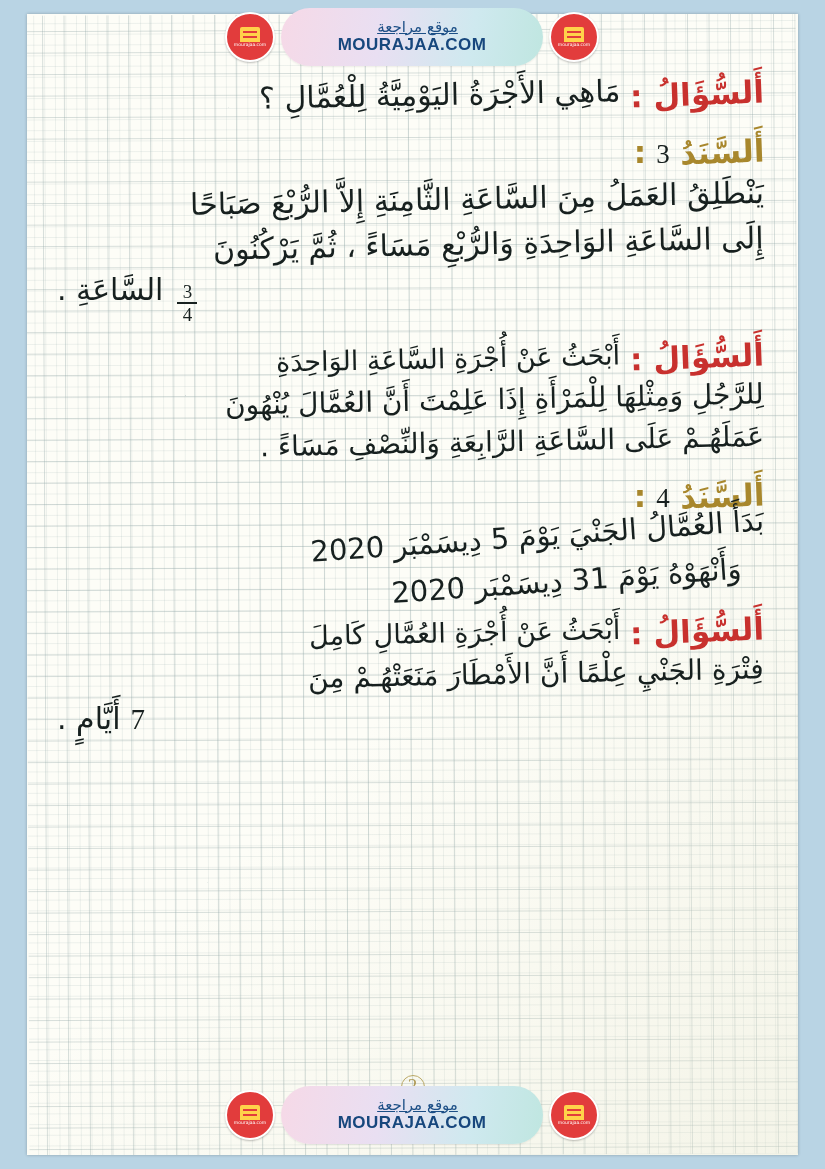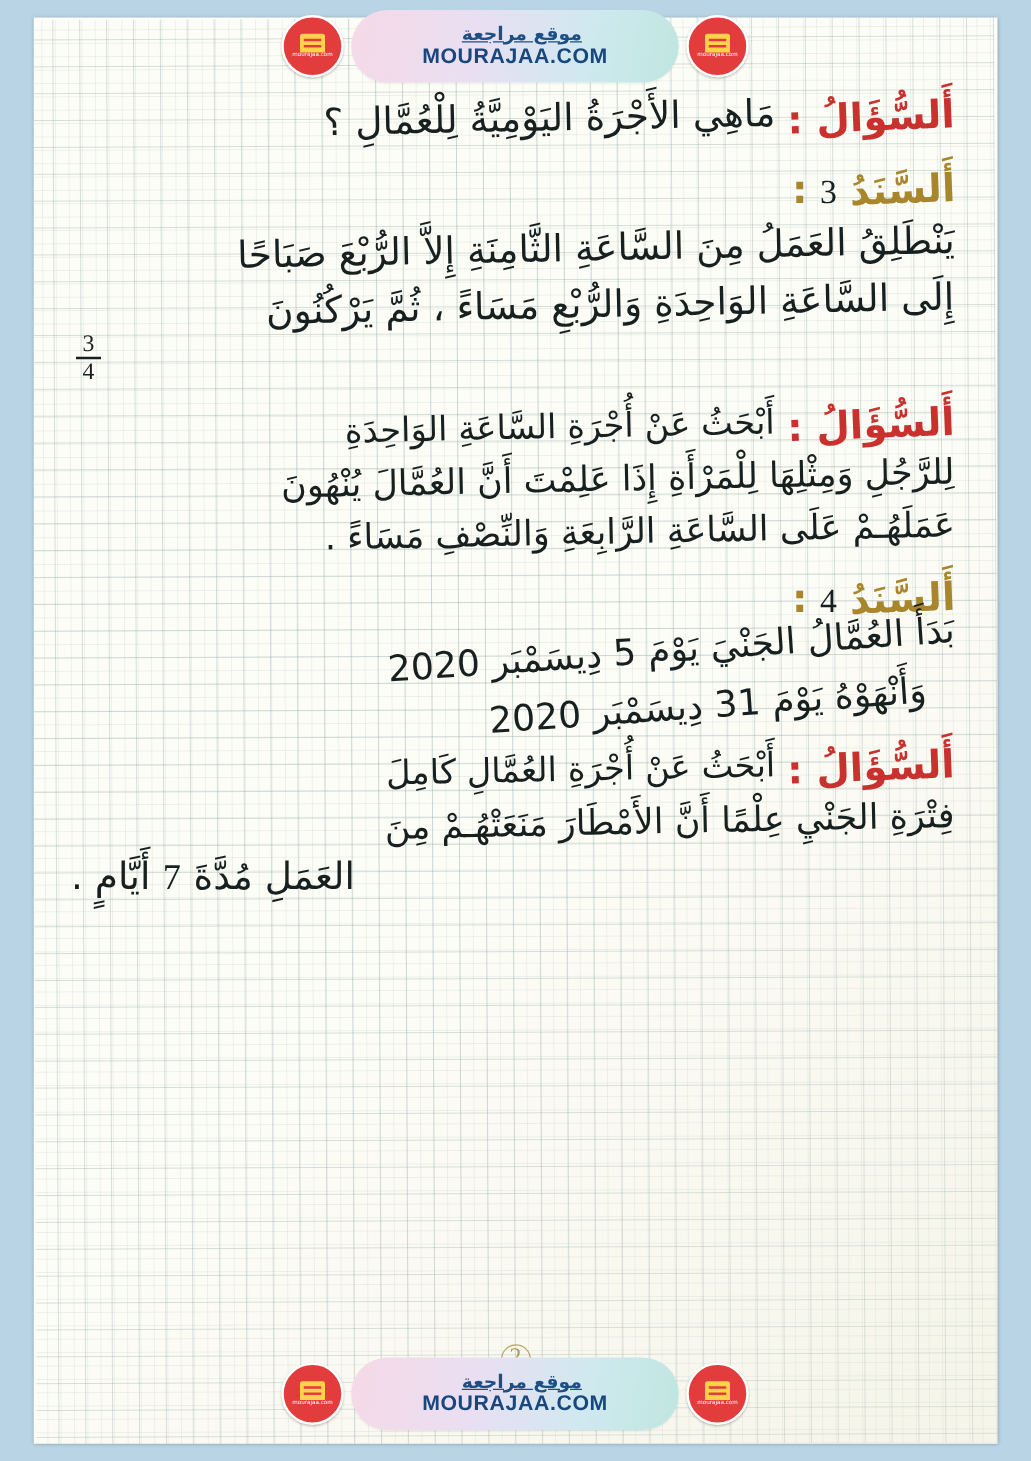--- a/index.html
+++ b/index.html
@@ -80,21 +80,21 @@
     display: flex;
     flex-direction: column;
     align-items: center;
     justify-content: center;
     box-shadow: 0 1px 2px rgba(0,0,0,0.07);
   }
   .brand-pill .line1 {
     font-family: "DejaVu Sans", sans-serif;
     font-size: 15px;
     color: #1c4f86;
-    font-weight: 700;
+    font-weight: 400;
     text-decoration: underline;
     line-height: 1.1;
     margin-left: 11px;
   }
   .brand-pill .line2 {
     font-family: "Liberation Sans", sans-serif;
     font-size: 17px;
     color: #17477d;
     font-weight: 700;
     letter-spacing: 0.5px;
@@ -265,20 +265,21 @@
           <span class="label s">:</span>
         </div>
         <div class="line rot-c" style="margin-top:6px;">يَنْطَلِقُ العَمَلُ مِنَ السَّاعَةِ الثَّامِنَةِ إِلاَّ الرُّبْعَ صَبَاحًا</div>
         <div class="line rot-c">إِلَى السَّاعَةِ الوَاحِدَةِ وَالرُّبْعِ مَسَاءً ، ثُمَّ يَرْكُنُونَ</div>
         <div class="row right">
           <span class="frac">
             <span class="top">3</span>
             <span class="bar"></span>
             <span class="bot">4</span>
           </span>
+          <span class="line">السَّاعَةِ .</span>
         </div>
       </div>
 
       <div class="block" style="margin-top:12px;">
         <div class="row">
           <span class="label q rot-a">أَلسُّؤَالُ :</span>
           <span class="line small rot-c">أَبْحَثُ عَنْ أُجْرَةِ السَّاعَةِ الوَاحِدَةِ</span>
         </div>
         <div class="line rot-c" style="font-size:28px;">لِلرَّجُلِ وَمِثْلِهَا لِلْمَرْأَةِ إِذَا عَلِمْتَ أَنَّ العُمَّالَ يُنْهُونَ</div>
         <div class="line rot-c" style="font-size:28px;">عَمَلَهُـمْ عَلَى السَّاعَةِ الرَّابِعَةِ وَالنِّصْفِ مَسَاءً .</div>
@@ -294,21 +295,20 @@
         <div class="line rot-b indent-1" style="font-size:29px;">وَأَنْهَوْهُ يَوْمَ 31 دِيسَمْبَر 2020</div>
       </div>
 
       <div class="block" style="margin-top:10px;">
         <div class="row">
           <span class="label q rot-a">أَلسُّؤَالُ :</span>
           <span class="line small rot-c">أَبْحَثُ عَنْ أُجْرَةِ العُمَّالِ كَامِلَ</span>
         </div>
         <div class="line rot-c" style="font-size:28px;">فِتْرَةِ الجَنْيِ عِلْمًا أَنَّ الأَمْطَارَ مَنَعَتْهُـمْ مِنَ</div>
         <div class="row right">
-          <span class="line">العَمَلِ مُدَّةَ</span>
           <span class="num" style="font-size:29px;">7</span>
           <span class="line">أَيَّامٍ .</span>
         </div>
       </div>
 
     </div>
 
     <div class="page-num">
       <span class="circ">2</span>
     </div>

